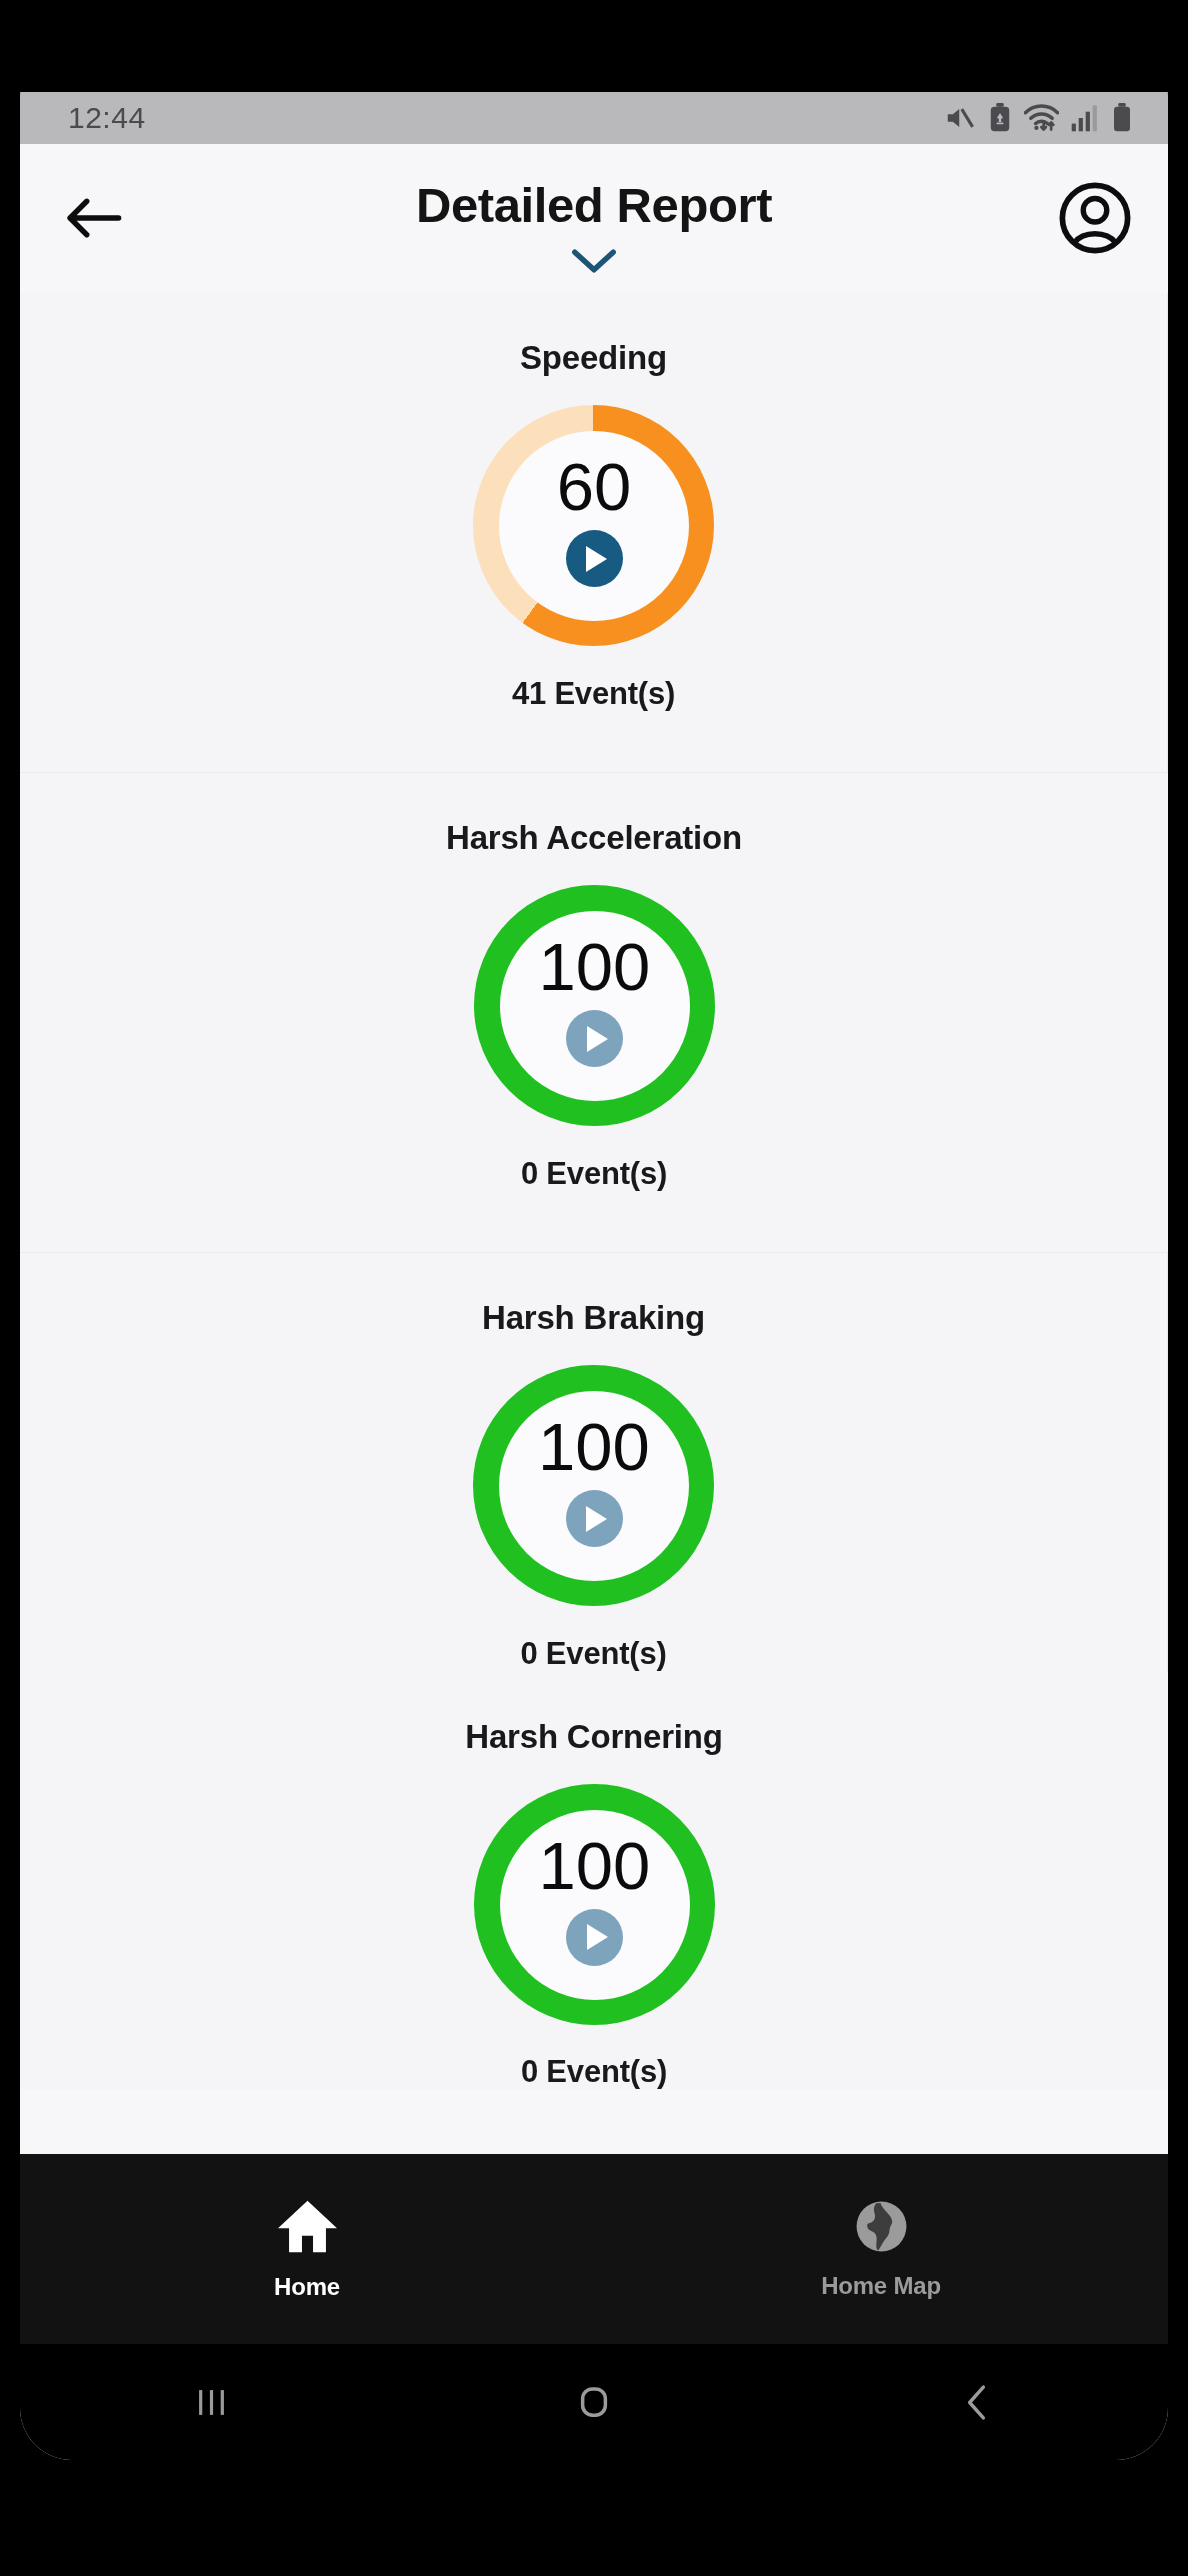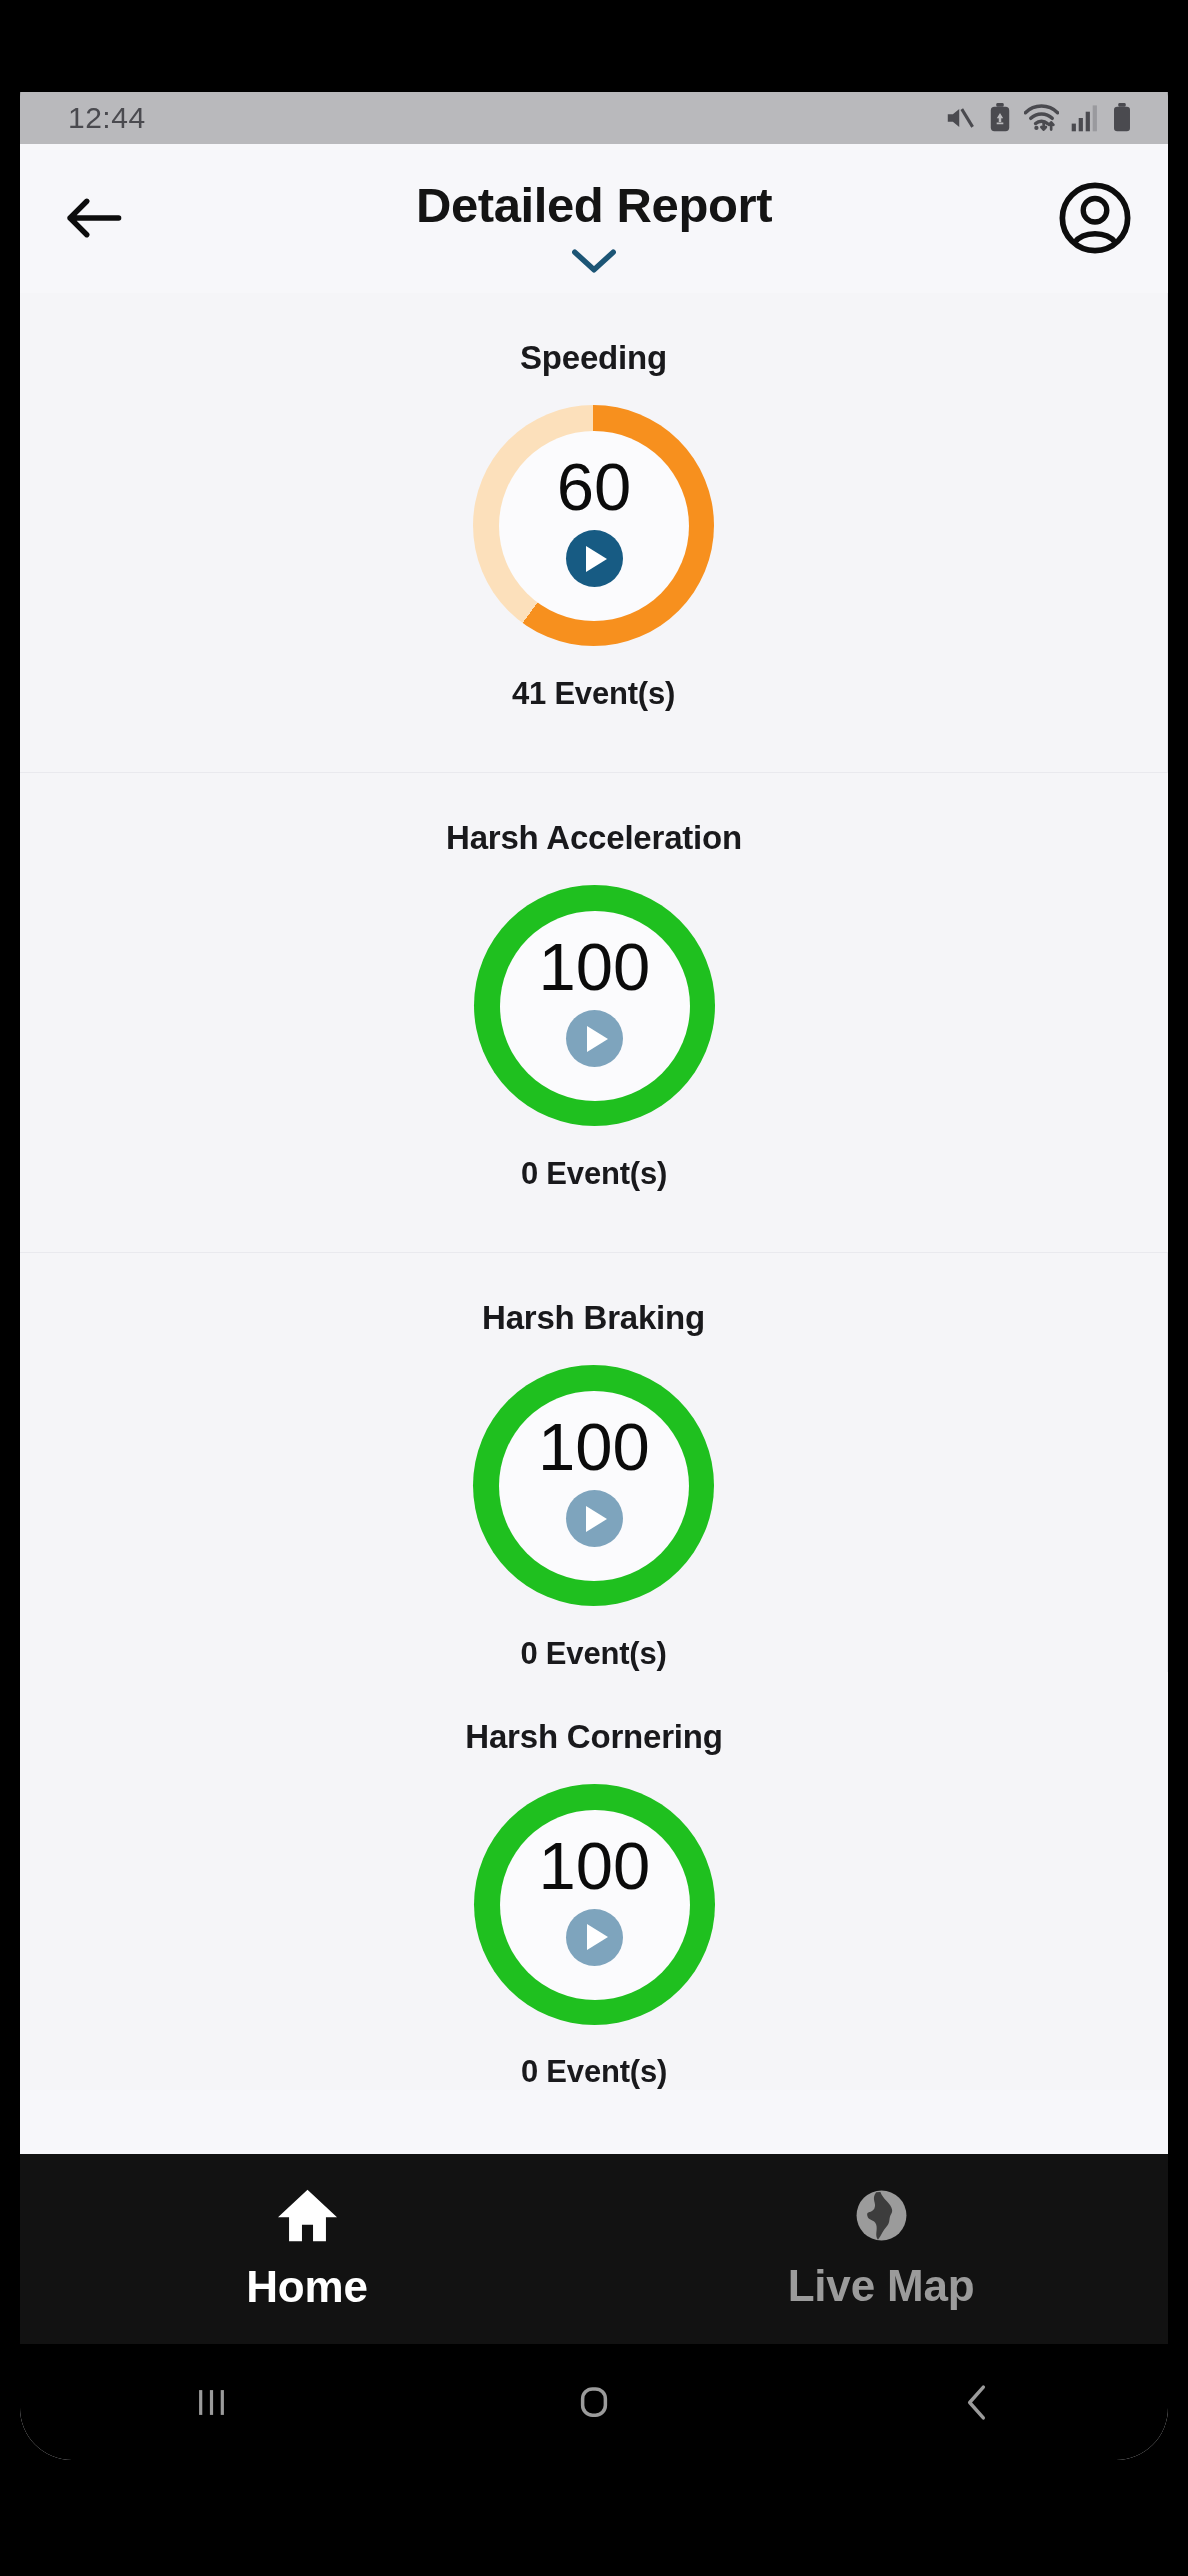--- a/index.html
+++ b/index.html
@@ -222,21 +222,21 @@
     flex: 1;
     display: flex;
     flex-direction: column;
     align-items: center;
     justify-content: center;
     gap: 14.7px;
     cursor: pointer;
   }
   .nav-item.is-active .nav-label { color: #ffffff; }
   .nav-item .nav-label {
-    font-size: 44px;
+    font-size: 24px;
     font-weight: bold;
     color: #9b9b9b;
     letter-spacing: -0.2px;
   }
 
   
   #system-nav {
     position: absolute;
     left: 0;
     bottom: 0;
@@ -396,21 +396,21 @@
           </span>
           <span class="nav-label">Home</span>
         </div>
         <div class="nav-item">
           <span>
             <svg width="57" height="57" viewBox="0 0 32 32">
               <circle cx="16" cy="16" r="14" fill="#9b9b9b"></circle>
               <path d="M13 3 C10 7 13.5 9 12 12 C10.5 15 7.5 13 8 16 C8.5 19 12 18 13 21 C14 24 12 27 14 29.6 C16 27 17 24 19 22 C21 20 20 17 21.5 15 C23 13 21 10 19 8 C17 6 16 4.4 15.4 2.8 Z" fill="#3d3d3d"></path>
             </svg>
           </span>
-          <span class="nav-label">Live Map</span>
+          <span class="nav-label">Home Map</span>
         </div>
       </div>
 
       <div id="system-nav">
         <div class="sysnav-btn">
           <svg width="39" height="39" viewBox="0 0 22 22">
             <rect x="4" y="4" width="1.8" height="14" fill="#9b9b9b"></rect>
             <rect x="10.1" y="4" width="1.8" height="14" fill="#9b9b9b"></rect>
             <rect x="16.2" y="4" width="1.8" height="14" fill="#9b9b9b"></rect>
           </svg>

